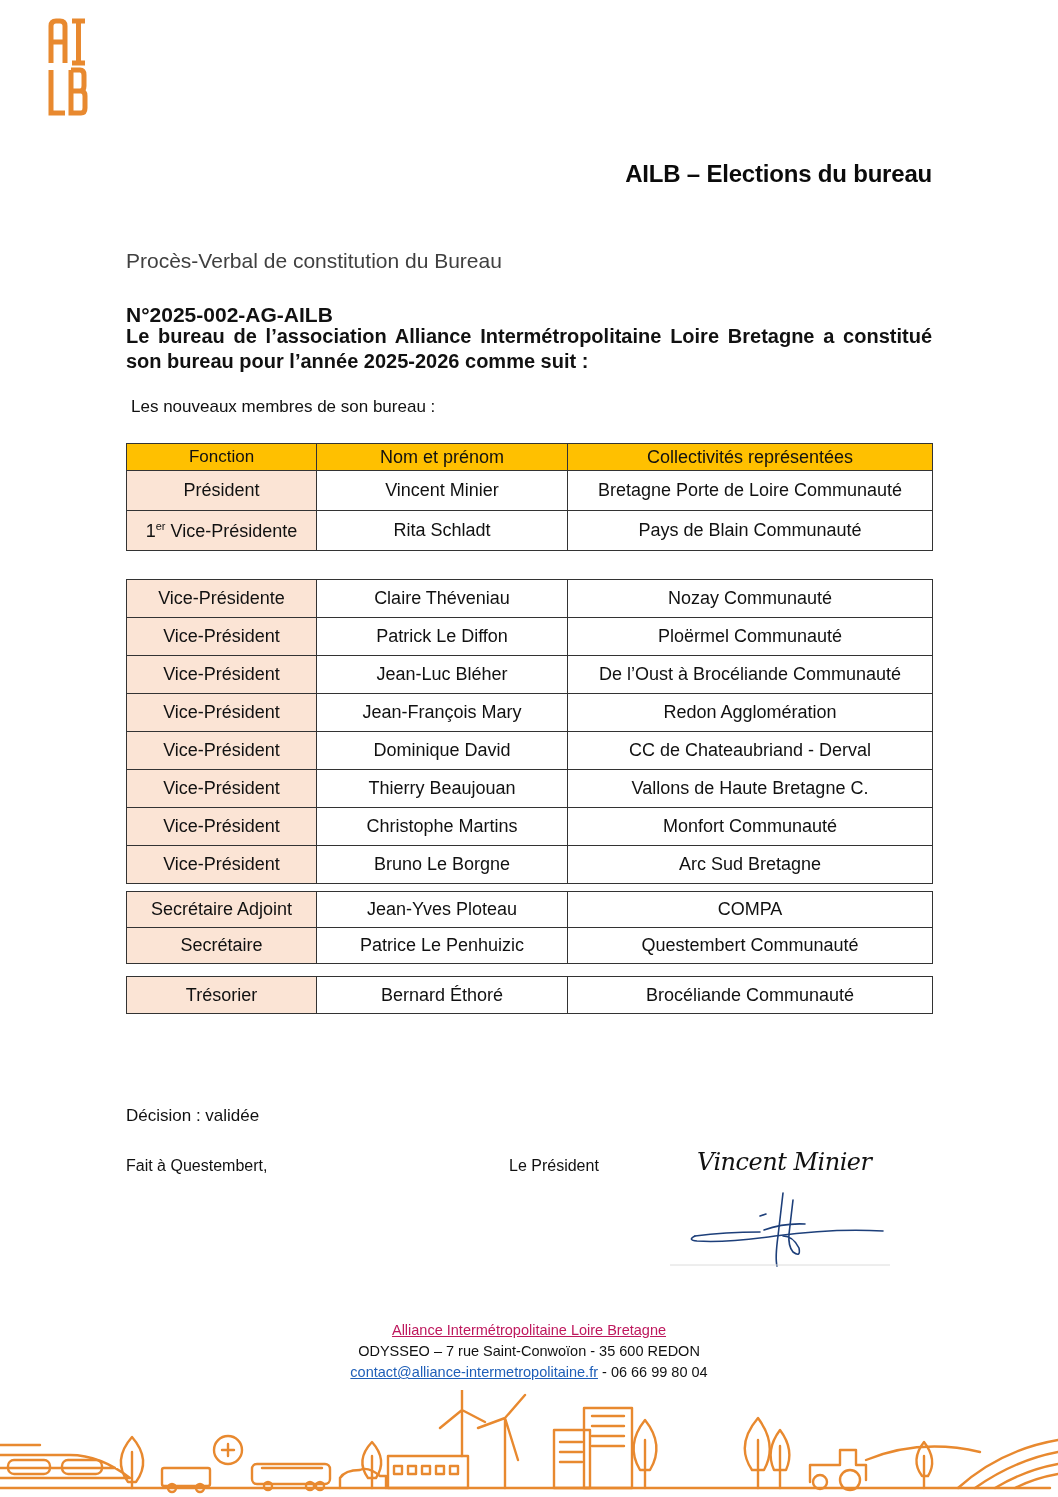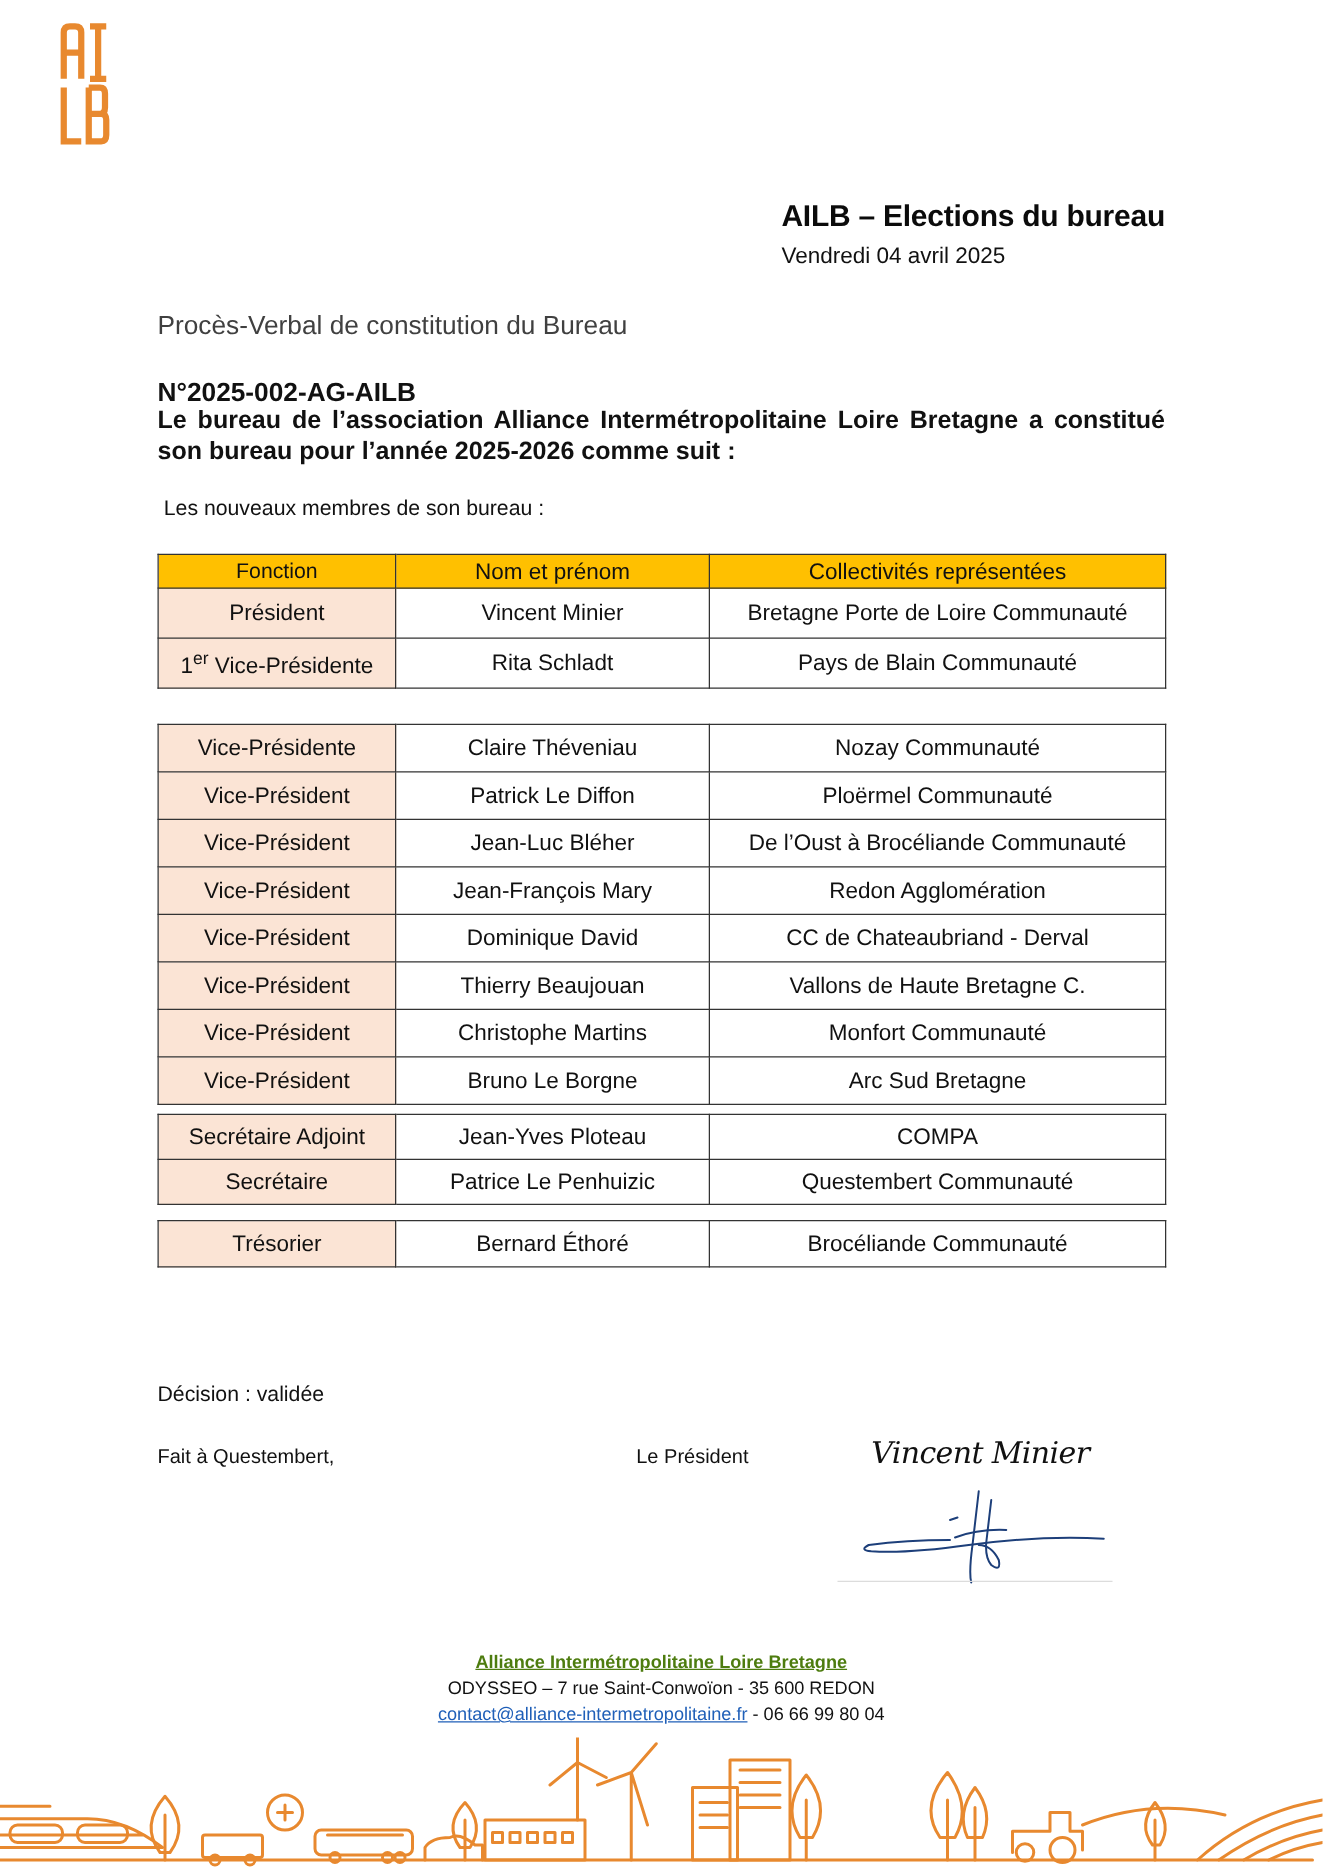--- a/index.html
+++ b/index.html
@@ -22,30 +22,30 @@
   th { background: #ffc000; font-size: 18px; height: 26px; }
   th.fn-h { text-align: center; font-size: 17px; margin-top: 45px; }
   .t1 { top: 443px; }
   .t1 td { height: 39px; }
   .t2 { top: 579px; }
   .t2 td { height: 37px; }
   .t3 { top: 891px; }
   .t3 td { height: 35px; }
   .t4 { top: 976px; }
   .t4 td { height: 36px; }
-  sup { font-size: 14px; }
+  sup { font-size: 11px; }
   .decision { position: absolute; left: 126px; top: 1106px; font-size: 17px; }
   .fait { position: absolute; left: 126px; top: 1157px; font-size: 16px; }
   .president-label { position: absolute; left: 509px; top: 1157px; font-size: 16px; }
   .sig-name { position: absolute; left: 697px; top: 1148px; font-family: "DejaVu Serif", serif;
               font-style: italic; font-size: 24px; color: #111; letter-spacing: -0.5px; }
   .signature { position: absolute; left: 665px; top: 1188px; width: 230px; height: 80px; }
   .footer { position: absolute; left: 0; width: 1058px; top: 1320px; text-align: center;
             font-size: 14.5px; line-height: 21px; }
-  .footer .org { color: #4d7c0f; font-weight: bold; text-decoration: underline; }
+  .footer .org { color: #be185d; font-weight: normal; text-decoration: underline; }
   .footer .email { color: #1f5fb8; text-decoration: underline; }
   .skyline { position: absolute; left: 0; top: 1390px; width: 1058px; height: 107px; }
 </style>
 </head>
 <body>
 
 <svg class="logo" viewBox="0 0 40 98">
   <g fill="none" stroke="#e8892f" stroke-width="5">
 
     <path d="M3 45 V8 Q3 3 8 3 H12 Q17 3 17 8 V45 M3 24 H17"></path>
@@ -53,21 +53,20 @@
     <path d="M24 3 H37 M30.5 3 V45 M24 45 H37"></path>
 
     <path d="M3 52 V95 H17"></path>
 
     <path d="M23 52 V95 H33 Q37 95 37 90 V78 Q37 73 33 73 H23 M23 52 H32 Q36 52 36 57 V68 Q36 73 32 73"></path>
   </g>
 </svg>
 
 <div class="title-block">
   <div class="doc-title">AILB – Elections du bureau</div>
-  <div class="doc-date">Vendredi 04 avril 2025</div>
 </div>
 
 <div class="pv-heading">Procès-Verbal de constitution du Bureau</div>
 <div class="ref">N°2025-002-AG-AILB</div>
 <div class="intro">Le bureau de l’association Alliance Intermétropolitaine Loire Bretagne a constitué son bureau pour l’année 2025-2026 comme suit :</div>
 <div class="members-label">Les nouveaux membres de son bureau :</div>
 
 <table class="t1">
   <tbody>
       <tr>

